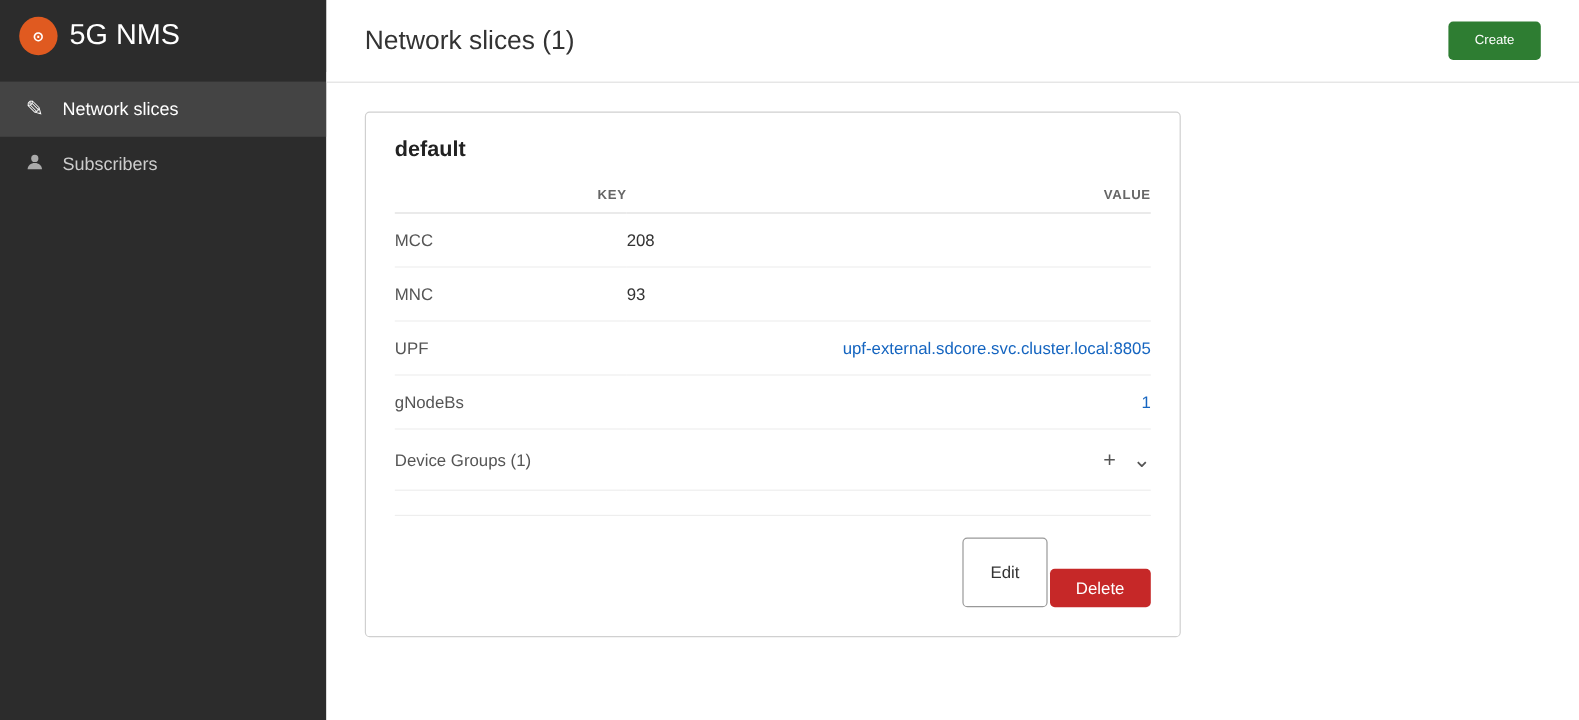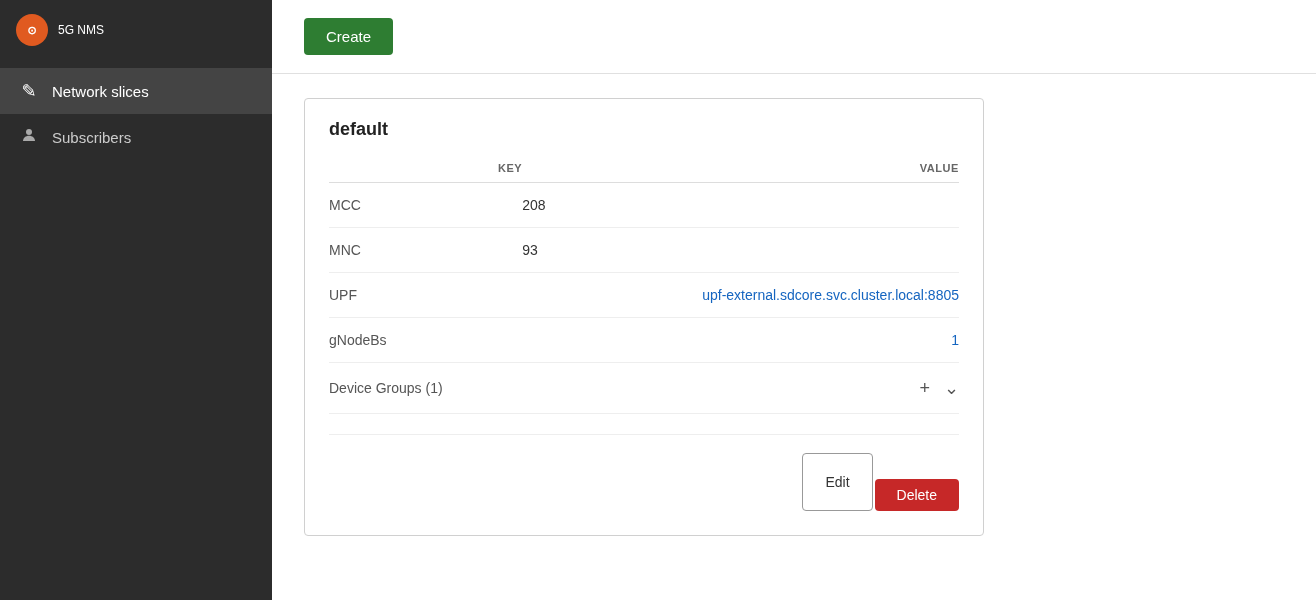--- a/index.html
+++ b/index.html
@@ -31,21 +31,21 @@
       justify-content: center;
       flex-shrink: 0;
     }
     .sidebar-logo-text {
       color: white;
       font-size: 11px;
       font-weight: bold;
     }
     .sidebar-app-title {
       color: #fff;
-      font-size: 12px;
+      font-size: 24px;
       font-weight: 500;
     }
     .sidebar-nav {
       margin-top: 8px;
     }
     .sidebar-item {
       display: flex;
       align-items: center;
       padding: 12px 18px;
       gap: 12px;
@@ -81,21 +81,21 @@
     .main-title {
       font-size: 22px;
       font-weight: 400;
       color: #333;
     }
     .create-btn {
       background: #2e7d32;
       color: white;
       border: none;
       padding: 10px 22px;
-      font-size: 15px;
+      font-size: 11px;
       border-radius: 4px;
       cursor: pointer;
       font-weight: 500;
     }
 
     
     .content {
       padding: 24px 32px;
     }
 
@@ -221,20 +221,21 @@
           <path d="M4 20c0-4 3.6-7 8-7s8 3 8 7"></path>
         </svg>
       </span>
       <span>Subscribers</span>
     </div>
   </nav>
 </aside>
 
 <main class="main">
   <div class="main-header">
+    <h1 class="main-title">Network slices (1)</h1>
     <button class="create-btn">Create</button>
   </div>
 
   <div class="content">
     <div class="card">
       <div class="card-title">default</div>
 
       <table class="info-table">
         <thead>
           <tr>

